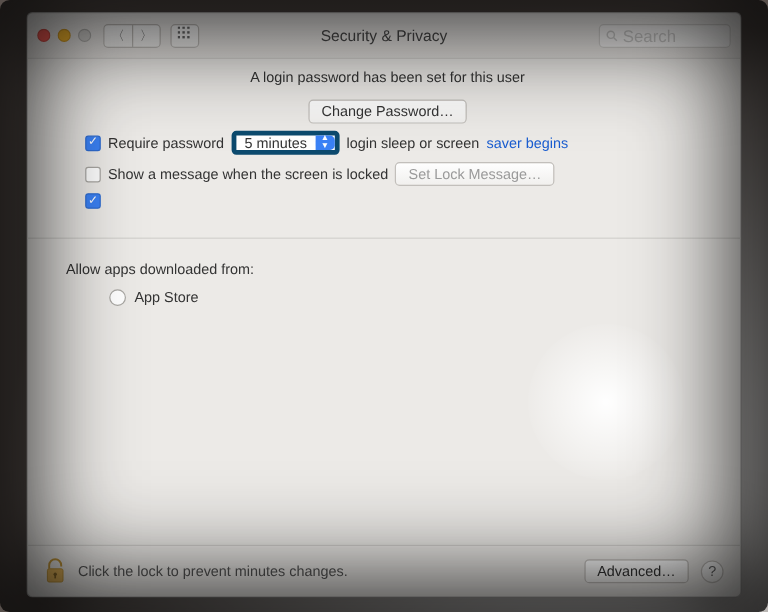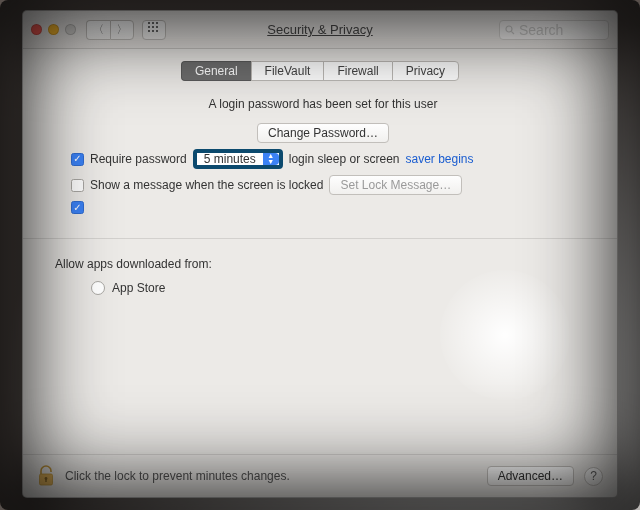--- a/index.html
+++ b/index.html
@@ -51,21 +51,21 @@
     .nav-btn:last-child { border-radius: 0 4px 4px 0; }
     .grid-btn {
       width: 24px; height: 20px; margin-left: 8px;
       background: linear-gradient(#fdfdfd,#f2f1ef);
       border: 1px solid #c2bfbb; border-radius: 4px;
       display: flex; align-items: center; justify-content: center;
       color: #555;
     }
     .window-title {
       position: absolute; left: 0; right: 0; text-align: center;
-      font-size: 13px; color: #4a4a4a; pointer-events: none; text-decoration: underline;
+      font-size: 13px; color: #4a4a4a; pointer-events: none;
     }
     .search {
       margin-left: auto;
       width: 110px; height: 20px;
       background: #fff;
       border: 1px solid #c7c5c2;
       border-radius: 4px;
       display: flex; align-items: center;
       padding: 0 5px; gap: 4px;
       color: #b5b5b5; font-size: 14px;
@@ -215,28 +215,20 @@
       <span>
         <svg width="10" height="10" viewBox="0 0 10 10">
             <circle cx="4" cy="4" r="3" fill="none" stroke="#b5b5b5" stroke-width="1.2"></circle>
             <line x1="6.3" y1="6.3" x2="9" y2="9" stroke="#b5b5b5" stroke-width="1.2"></line>
           </svg>
       </span>
       <span>Search</span>
     </div>
   </div>
 
-  <div class="tabbar">
-    <div class="tabs">
-      <div class="tab active">General</div>
-      <div class="tab">FileVault</div>
-      <div class="tab">Firewall</div>
-      <div class="tab">Privacy</div>
-    </div>
-  </div>
 
   <div class="pane">
 
     <div class="row" style="margin-left:6px;flex-direction:column;">
       <span>A login password has been set for this user</span>
       <span style="width:6px"></span>
       <div class="btn">Change Password…</div>
     </div>
 
     <div class="row indent">

